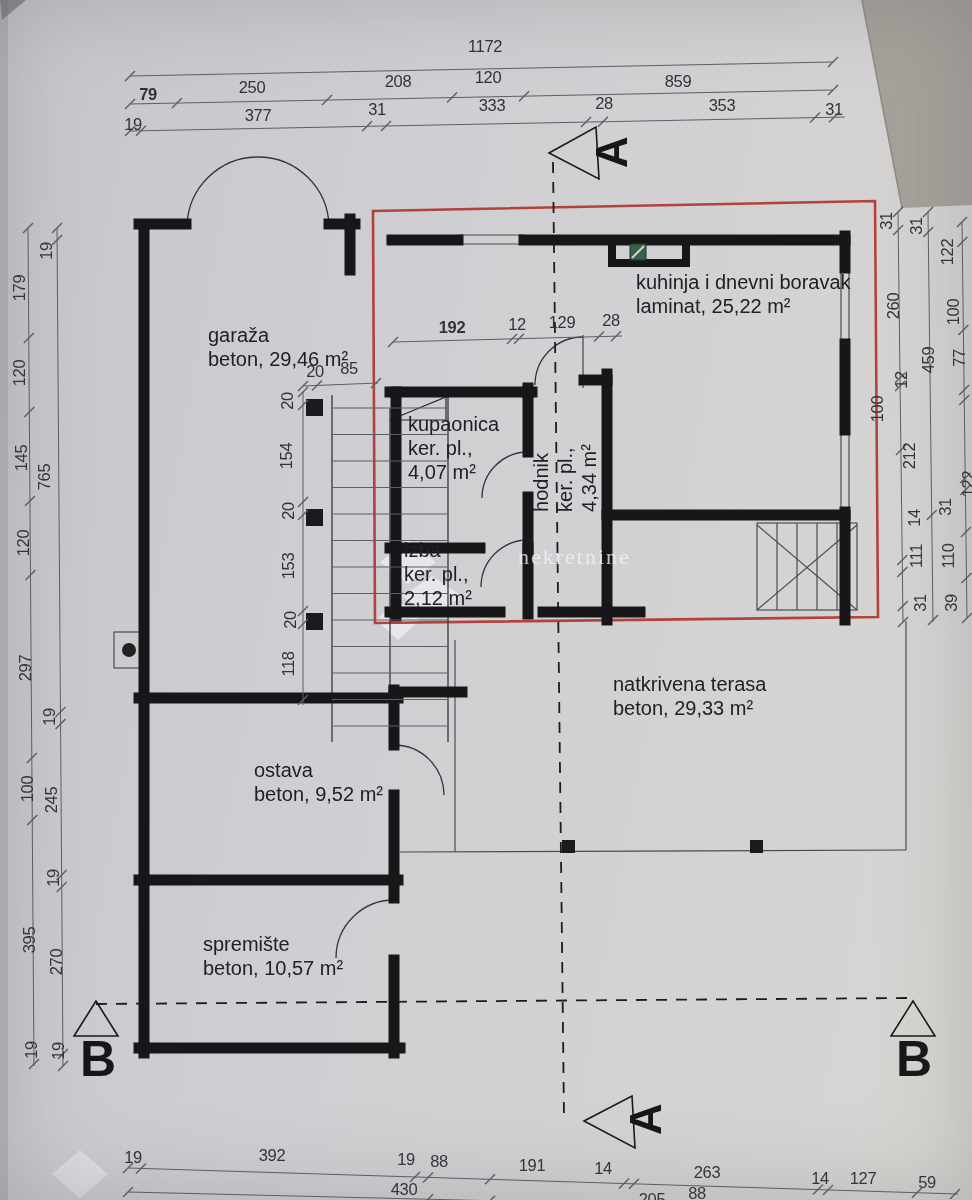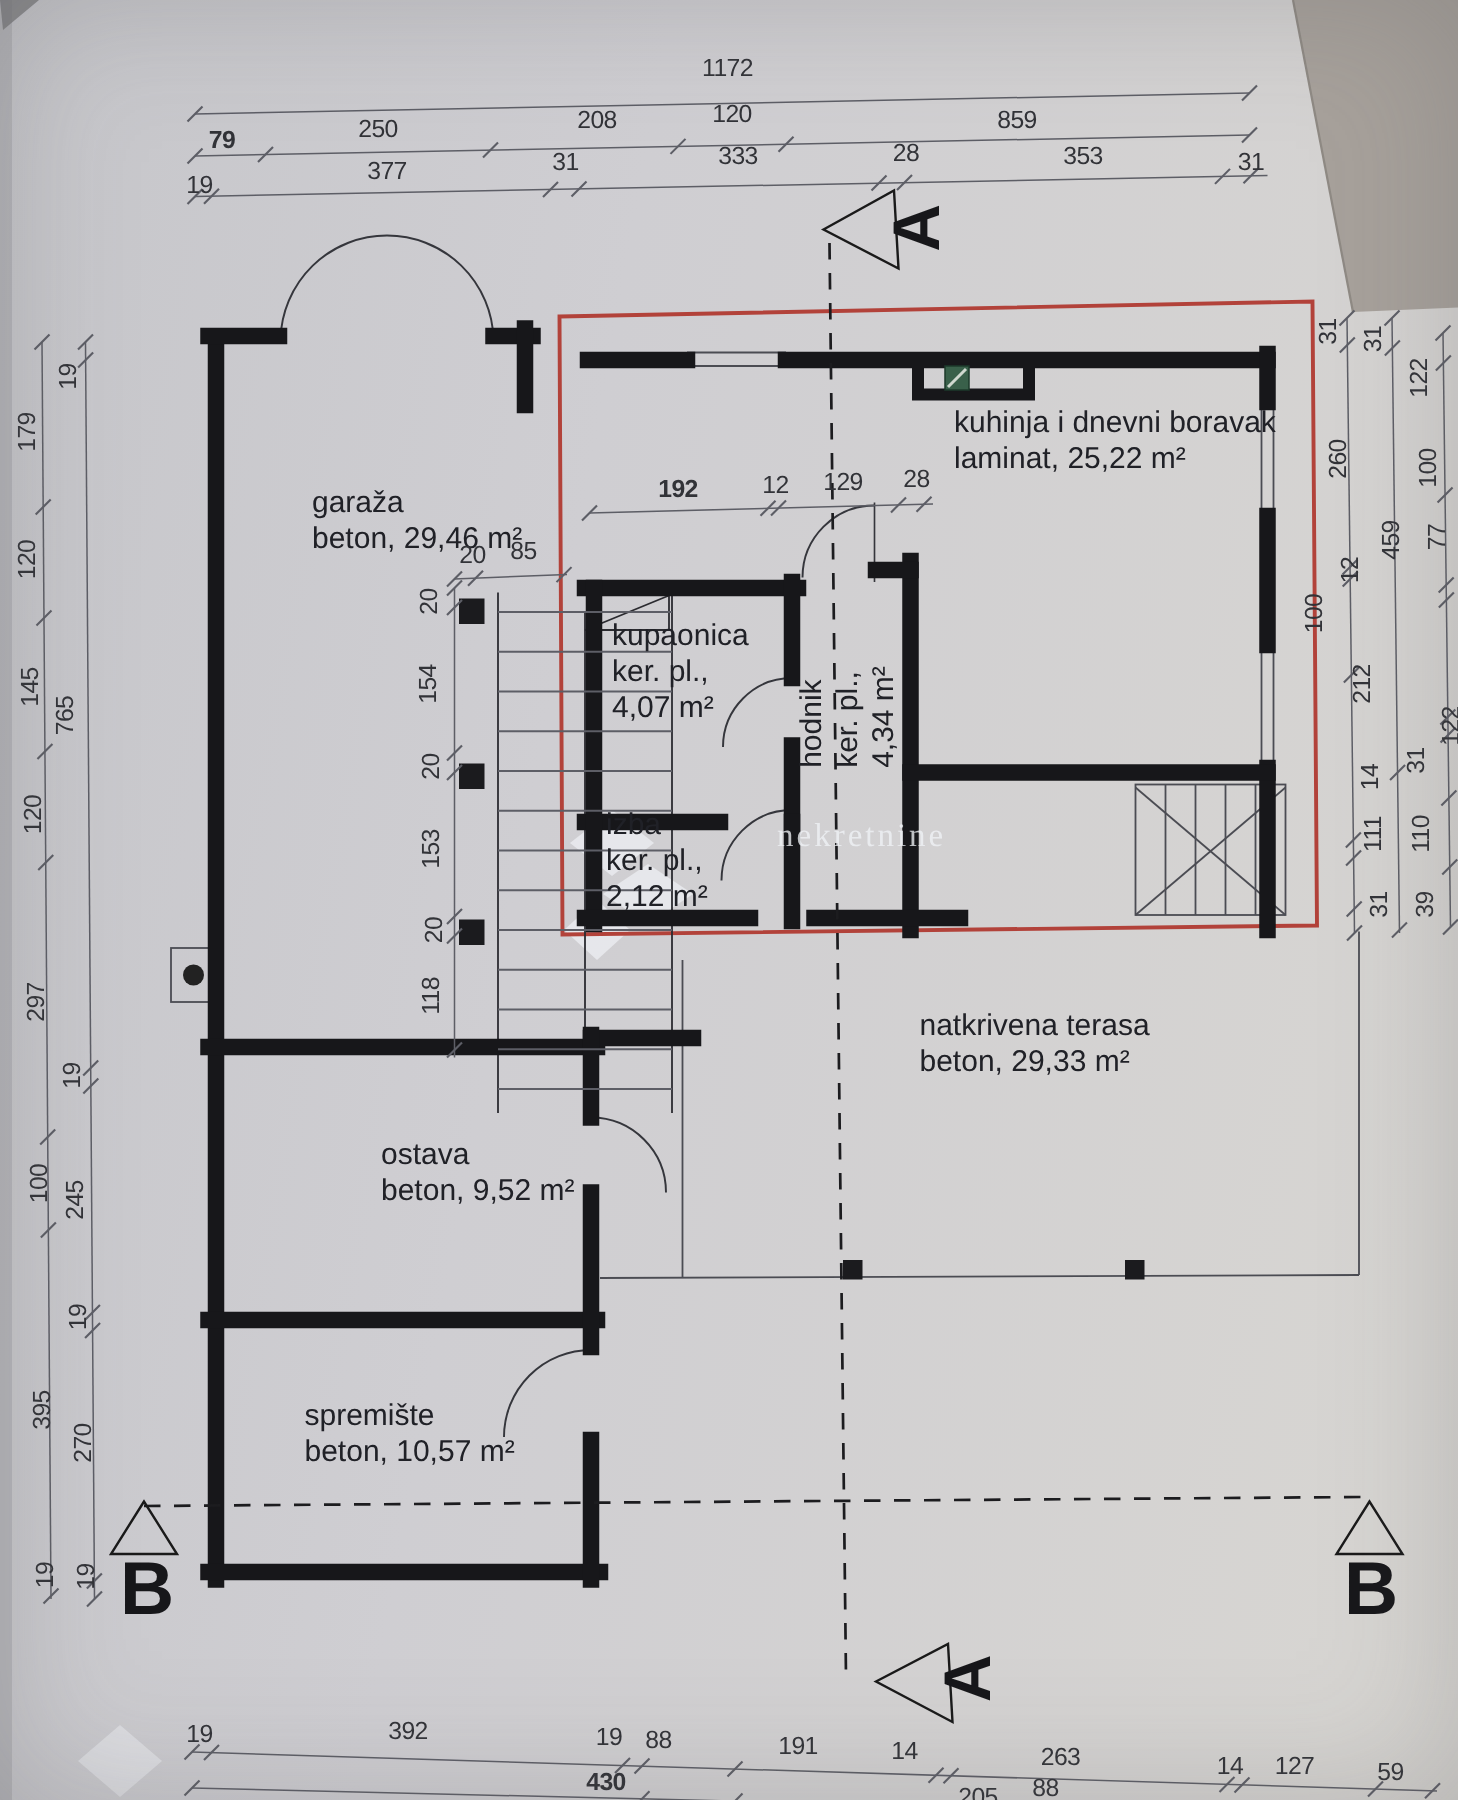--- a/index.html
+++ b/index.html
@@ -359,21 +359,21 @@
         <span class="dim" style="left: 133px; top: 1157px;">19</span>
         <span class="dim" style="left: 272px; top: 1155px;">392</span>
         <span class="dim" style="left: 406px; top: 1159px;">19</span>
         <span class="dim" style="left: 439px; top: 1161px;">88</span>
         <span class="dim" style="left: 532px; top: 1165px;">191</span>
         <span class="dim" style="left: 603px; top: 1168px;">14</span>
         <span class="dim" style="left: 707px; top: 1172px;">263</span>
         <span class="dim" style="left: 820px; top: 1178px;">14</span>
         <span class="dim" style="left: 863px; top: 1178px;">127</span>
         <span class="dim" style="left: 927px; top: 1182px;">59</span>
-        <span class="dim" style="left: 404px; top: 1189px; font-weight: bold;">430</span>
+        <span class="dim" style="left: 404px; top: 1189px;">430</span>
         <span class="dim" style="left: 697px; top: 1193px;">88</span>
         <span class="dim" style="left: 652px; top: 1199px;">205</span>
         <span class="dim" style="left: 315px; top: 371px;">20</span>
         <span class="dim" style="left: 349px; top: 368px;">85</span>
         <span class="dim" style="left: 452px; top: 327px; font-weight: bold;">192</span>
         <span class="dim" style="left: 517px; top: 324px;">12</span>
         <span class="dim" style="left: 562px; top: 322px;">129</span>
         <span class="dim" style="left: 611px; top: 320px;">28</span>
         <span class="dim rot" style="left: 287px; top: 401px;">20</span>
         <span class="dim rot" style="left: 286px; top: 456px;">154</span>

